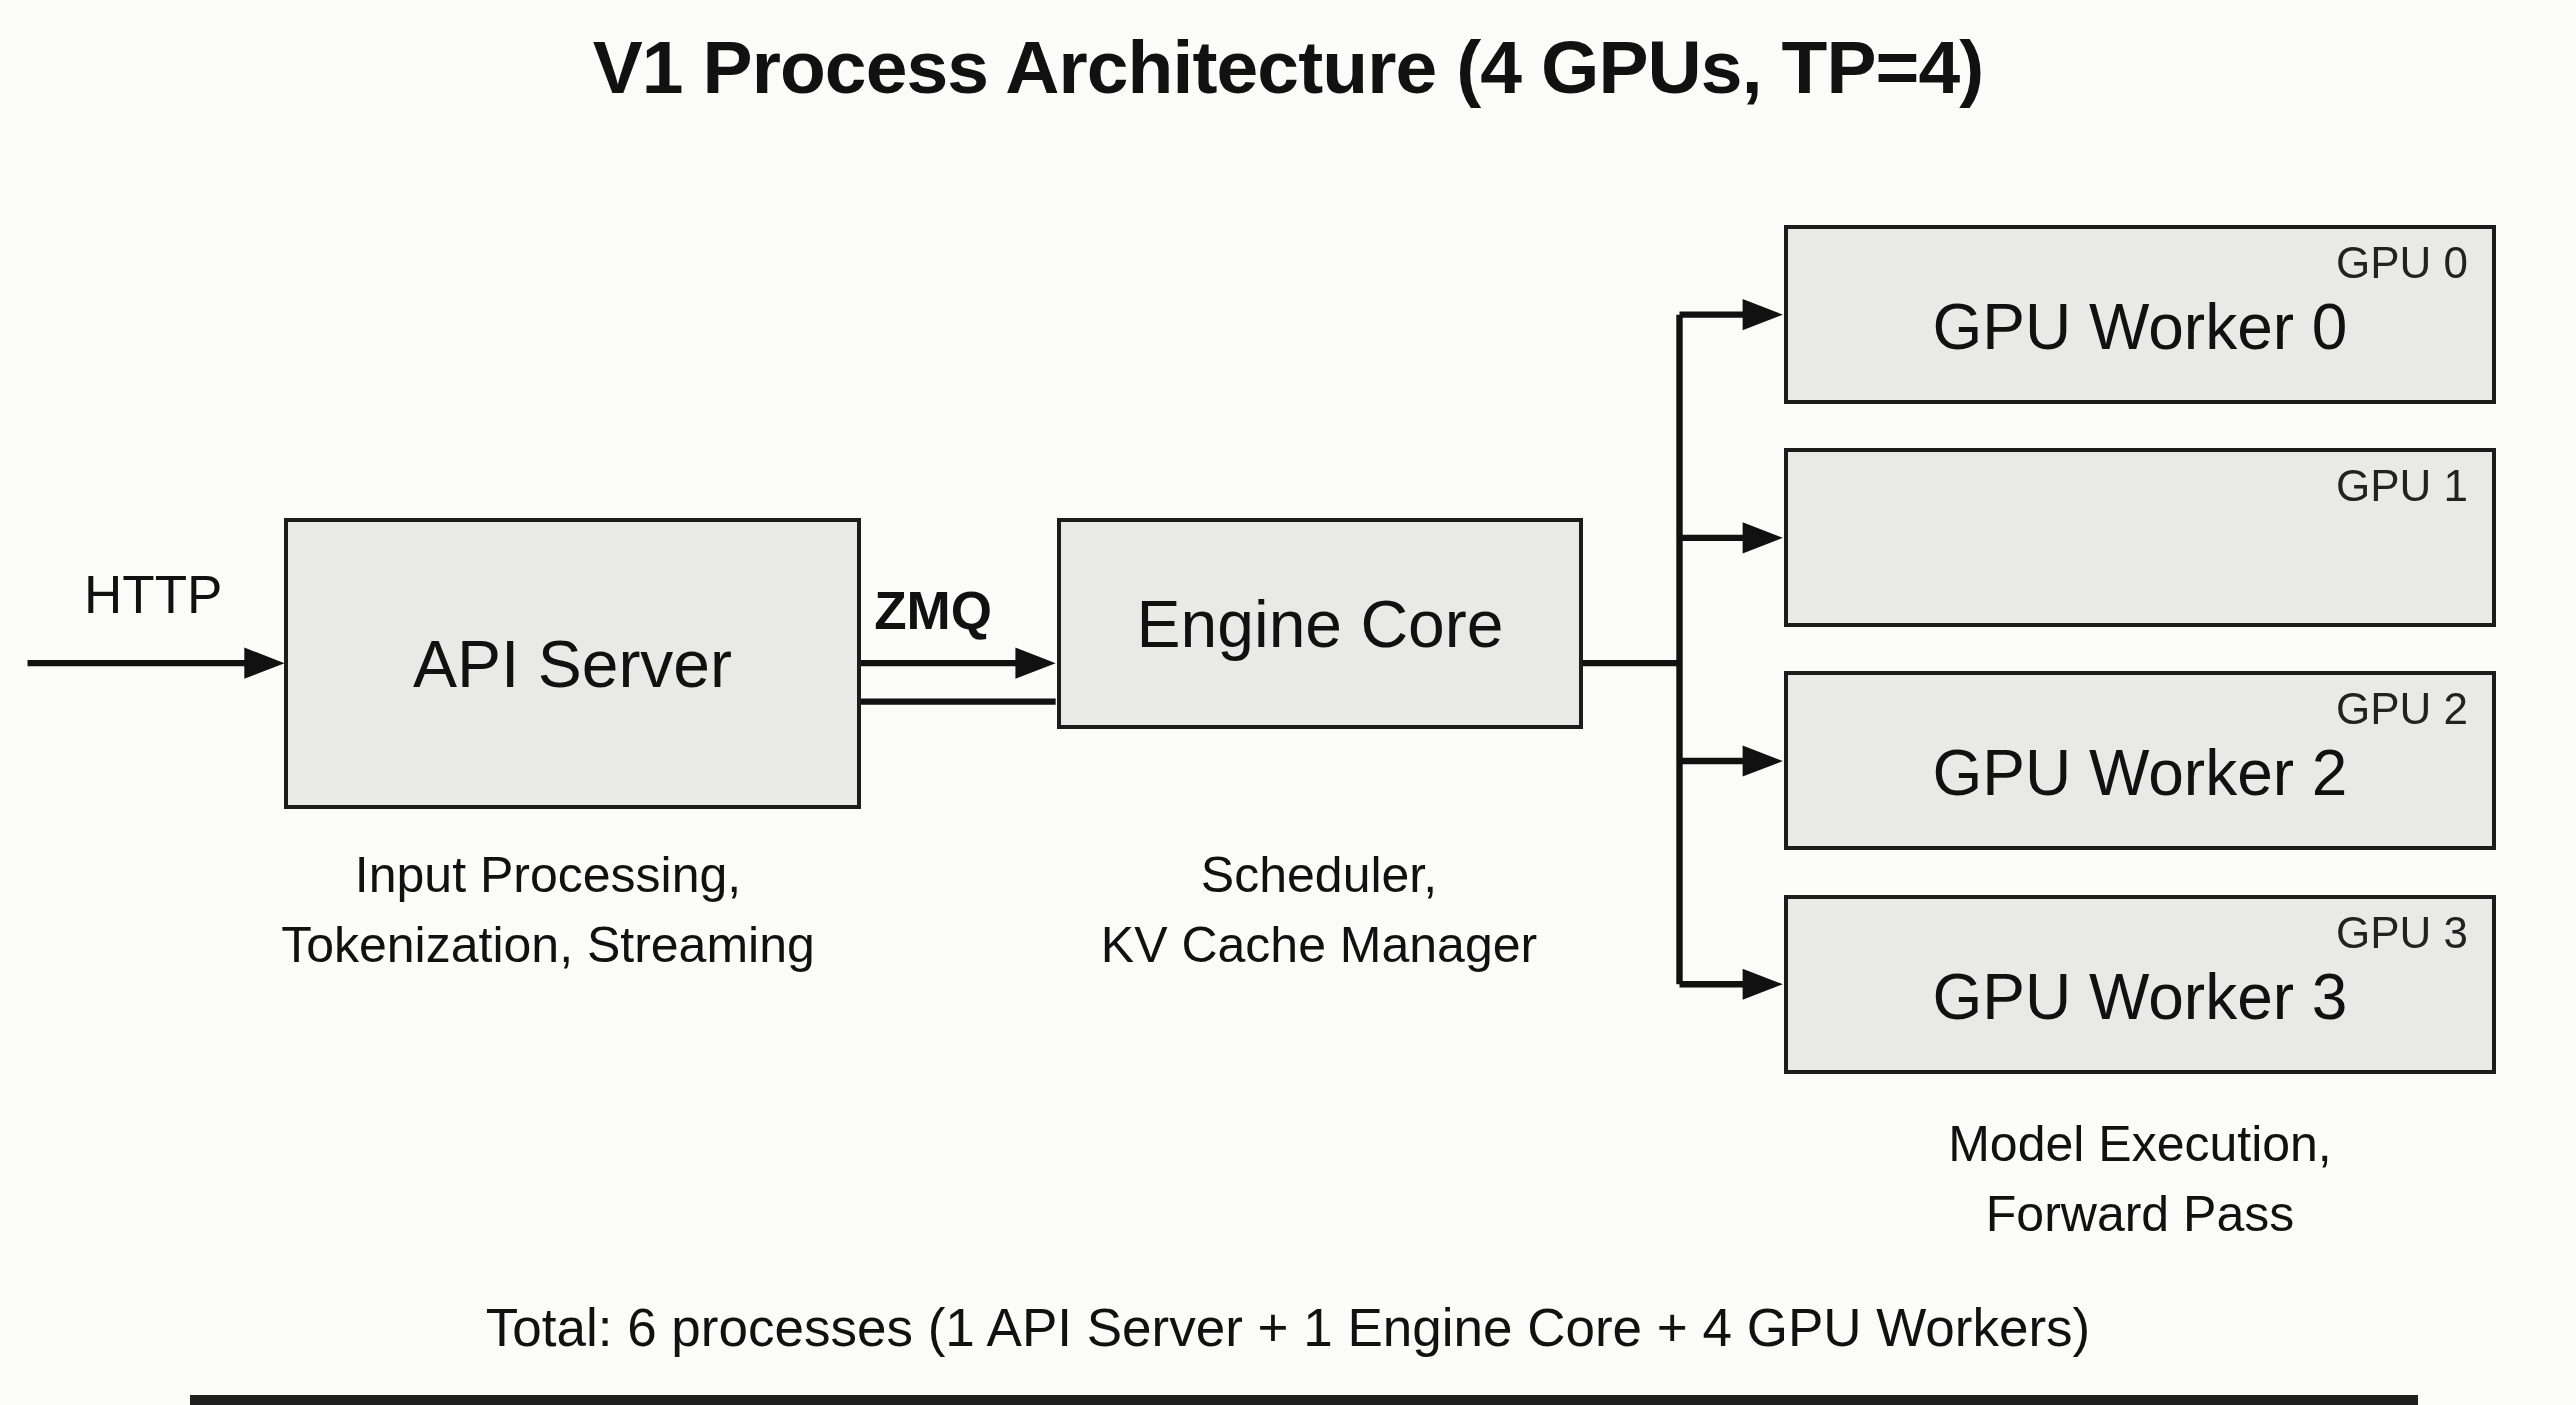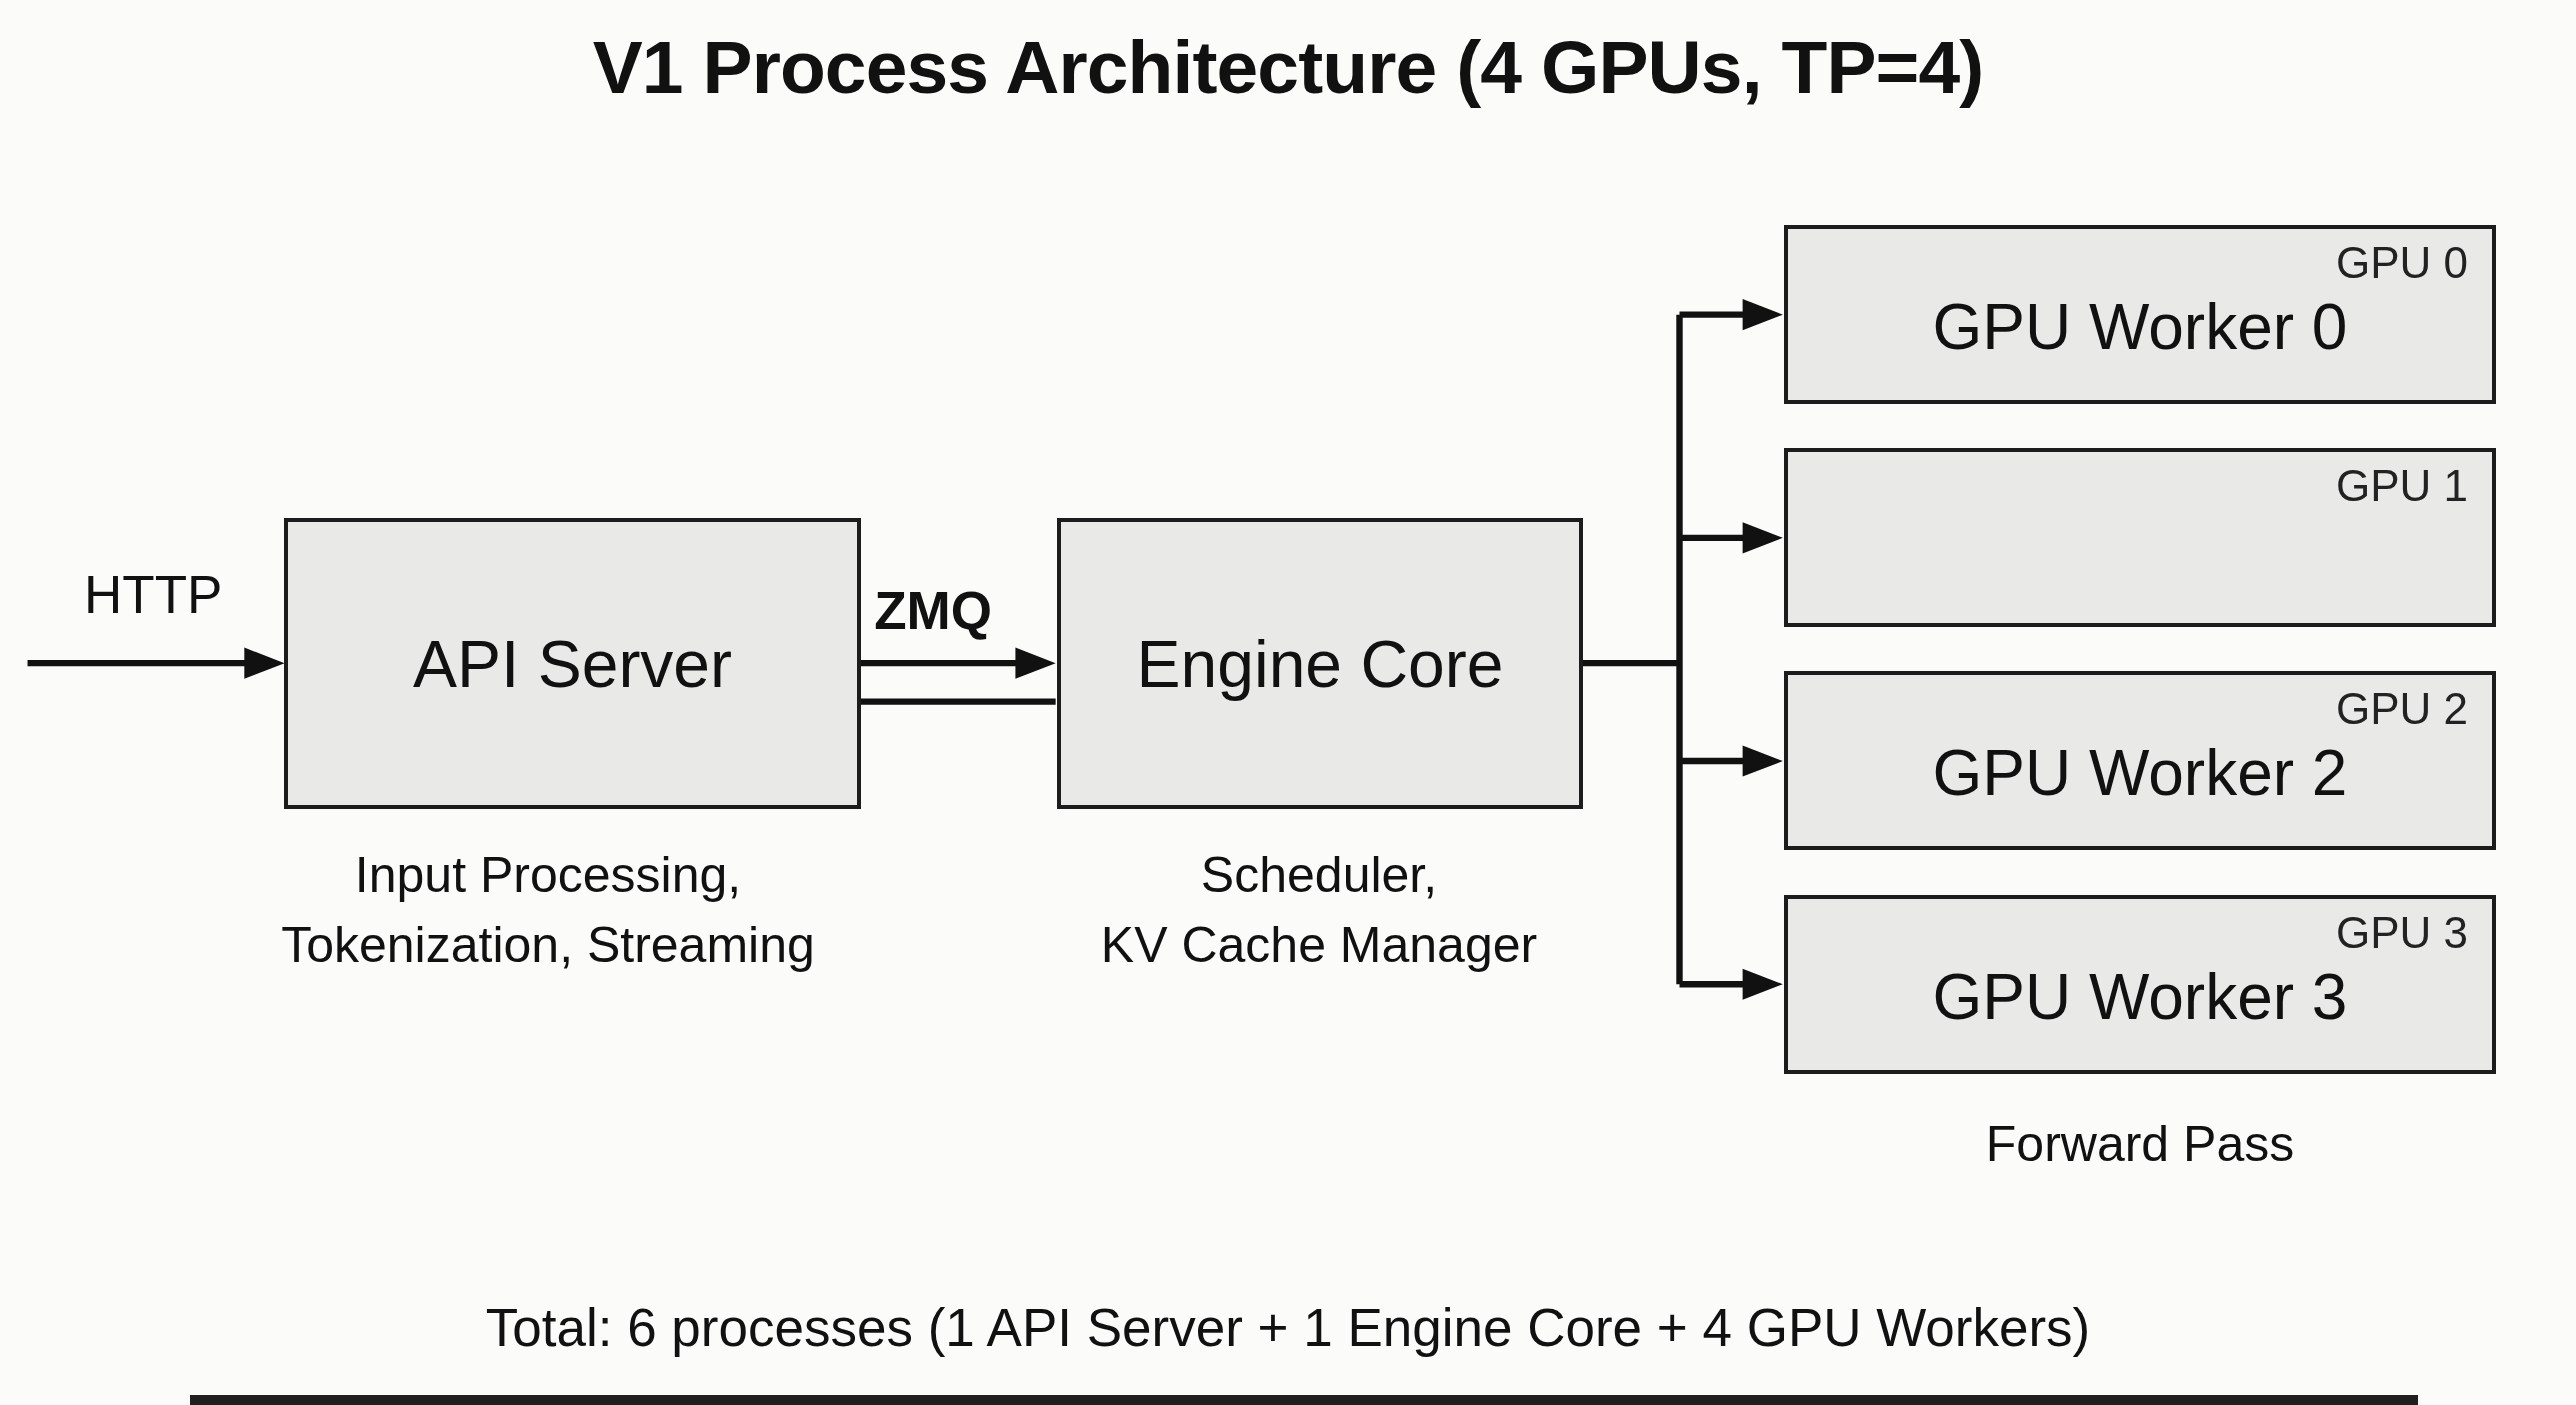--- a/index.html
+++ b/index.html
@@ -89,21 +89,21 @@
 <div class="edge-label" style="left: 823px; top: 580px; width: 220px; text-align: center; font-weight: bold;">ZMQ</div>
 
 <div class="box" style="left: 284px; top: 518px; width: 577px; height: 291px;">
   <span class="box-label">API Server</span>
 </div>
 <div class="subtitle" style="left: 127px; top: 840px;">
   <div>Input Processing,</div>
   <div>Tokenization, Streaming</div>
 </div>
 
-<div class="box" style="left: 1057px; top: 518px; width: 526px; height: 291px;">
+<div class="box" style="left: 1057px; top: 518px; width: 526px; height: 211px;">
   <span class="box-label">Engine Core</span>
 </div>
 <div class="subtitle" style="left: 898px; top: 840px;">
   <div>Scheduler,</div>
   <div>KV Cache Manager</div>
 </div>
 
 <div class="box worker-box" style="top: 225px;">
   <span class="gpu-tag">GPU 0</span>
   <span class="worker-label">GPU Worker 0</span>
@@ -117,19 +117,20 @@
   <span class="gpu-tag">GPU 2</span>
   <span class="worker-label">GPU Worker 2</span>
 </div>
 
 <div class="box worker-box" style="top: 895px;">
   <span class="gpu-tag">GPU 3</span>
   <span class="worker-label">GPU Worker 3</span>
 </div>
 
 <div class="subtitle" style="left: 1719px; top: 1109px;">
+  <div>Model Execution,</div>
   <div>Forward Pass</div>
 </div>
 
 <div class="footer-total">Total: 6 processes (1 API Server + 1 Engine Core + 4 GPU Workers)</div>
 
 <div class="bottom-bar"></div>
 
 
 </body></html>

